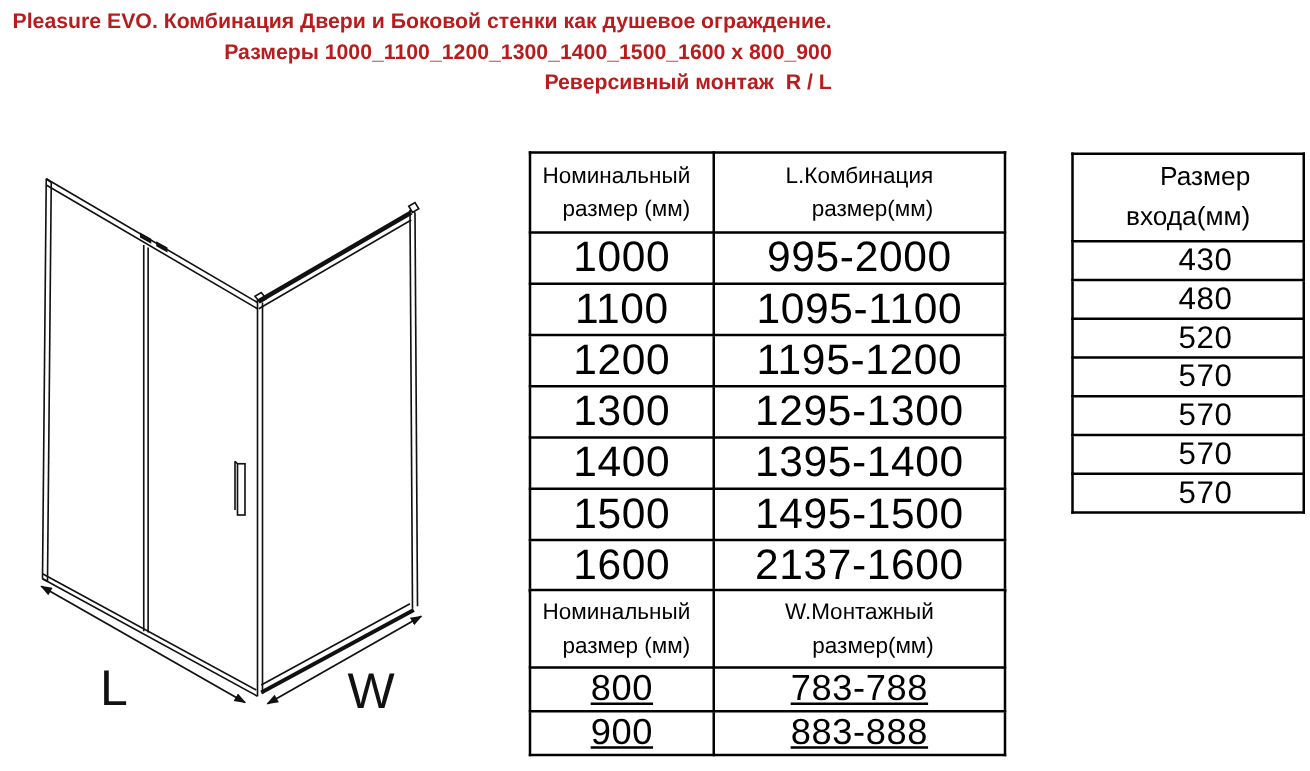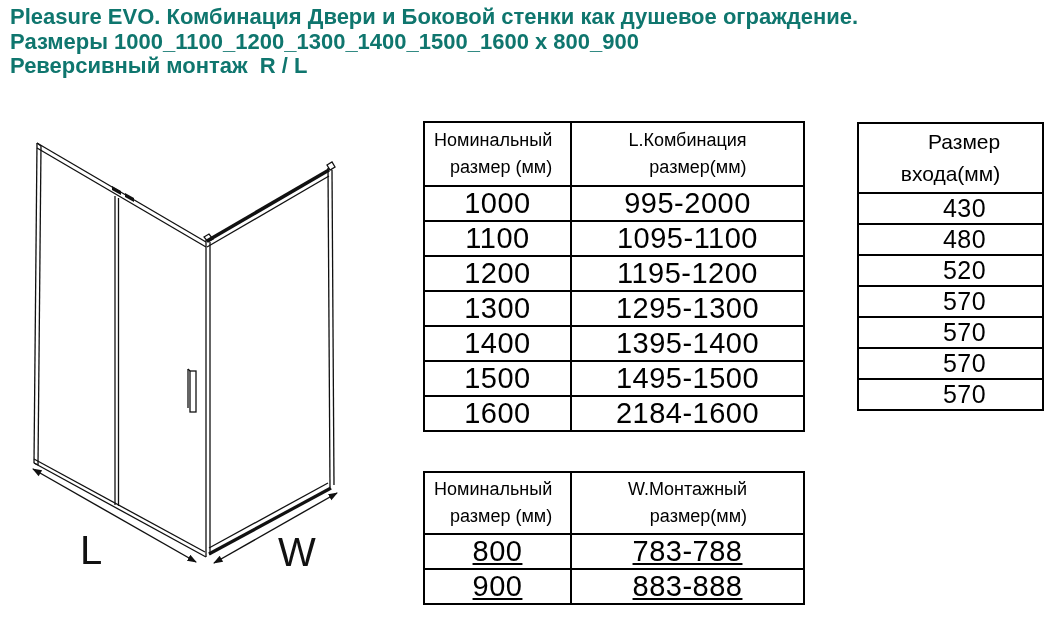--- a/index.html
+++ b/index.html
@@ -7,35 +7,35 @@
   body {
     width:1048px; height:617px;
     font-family:"Liberation Sans", sans-serif;
     color:#000;
   }
   .page { position:relative; width:1048px; height:617px; background:#fff; overflow:hidden; }
 
   
   .titles { position:absolute; left:10px; top:5px; }
   .titles .tline {
-    font-size:22px; font-weight:bold; line-height:24.5px;
-    white-space:pre; color:#0f766e;
+    font-size:17px; font-weight:bold; line-height:24.5px;
+    white-space:pre; color:#b91c1c;text-align:right;
   }
 
   
   .diagram { position:absolute; left:0; top:100px; }
 
   
   table { position:absolute; border-collapse:collapse; table-layout:fixed; background:#fff; }
   th, td { border:2px solid #000; text-align:center; vertical-align:middle; font-weight:normal; color:#000; }
 
   .t-main  { left:423px; top:121px; width:382px; }
   .t-main  col.c1 { width:147px; }
   .t-main  th { height:64px; font-size:18px; line-height:27px; }
-  .t-main  td { height:32px; font-size:29px; letter-spacing:0.5px; }
+  .t-main  td { height:32px; font-size:34px; letter-spacing:0.5px; }
 
   .t-entry { left:857px; top:122px; width:187px; }
   .t-entry th { height:70px; font-size:21px; line-height:32px; }
   .t-entry td { height:30px; font-size:25px; letter-spacing:0.5px;padding-left:28px; }
 
   .t-width { left:423px; top:471px; width:382px; }
   .t-width col.c1 { width:147px; }
   .t-width th { height:62px; font-size:18px; line-height:27px; }
   .t-width td { height:35px; font-size:29px; letter-spacing:0.5px;text-decoration:underline; }
 
@@ -153,21 +153,21 @@
     <tr>
       <td>1400</td>
       <td>1395-1400</td>
     </tr>
     <tr>
       <td>1500</td>
       <td>1495-1500</td>
     </tr>
     <tr>
       <td>1600</td>
-      <td>2184-1600</td>
+      <td>2137-1600</td>
     </tr>
   </tbody>
     </table>
 
   <table class="t-entry">
     <tbody>
         <tr>
       <th>
         <div class="hblock">
           <div>Размер</div>

